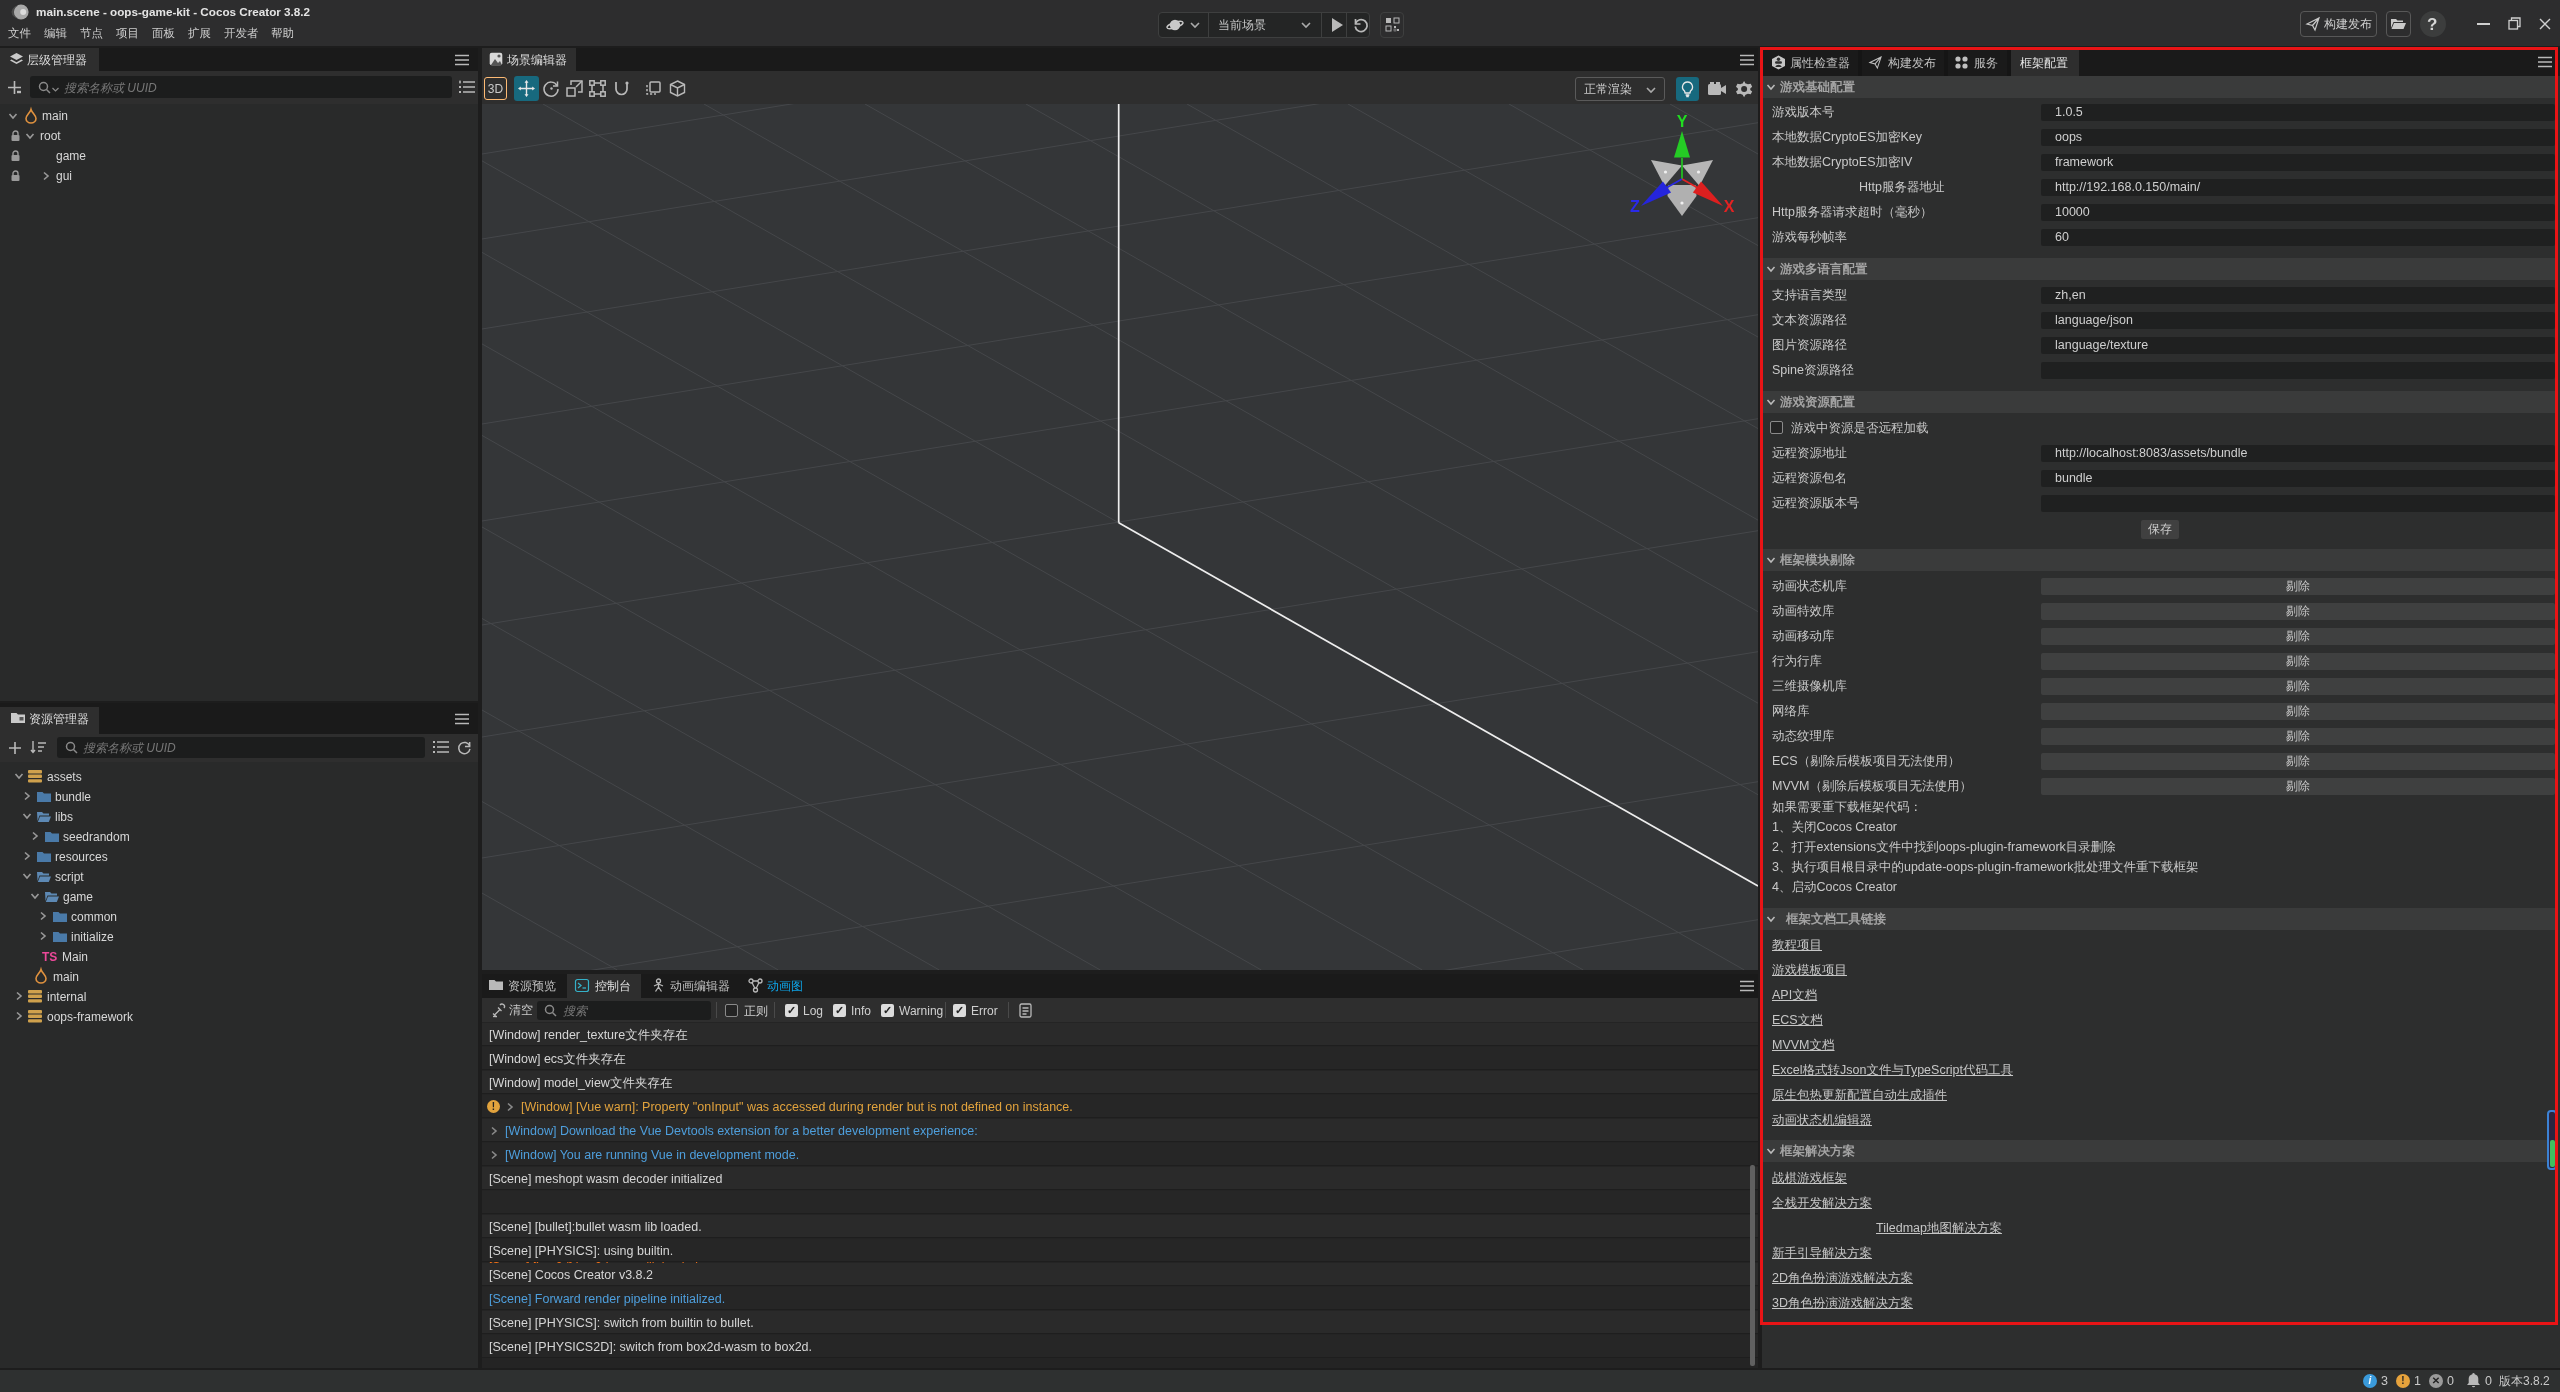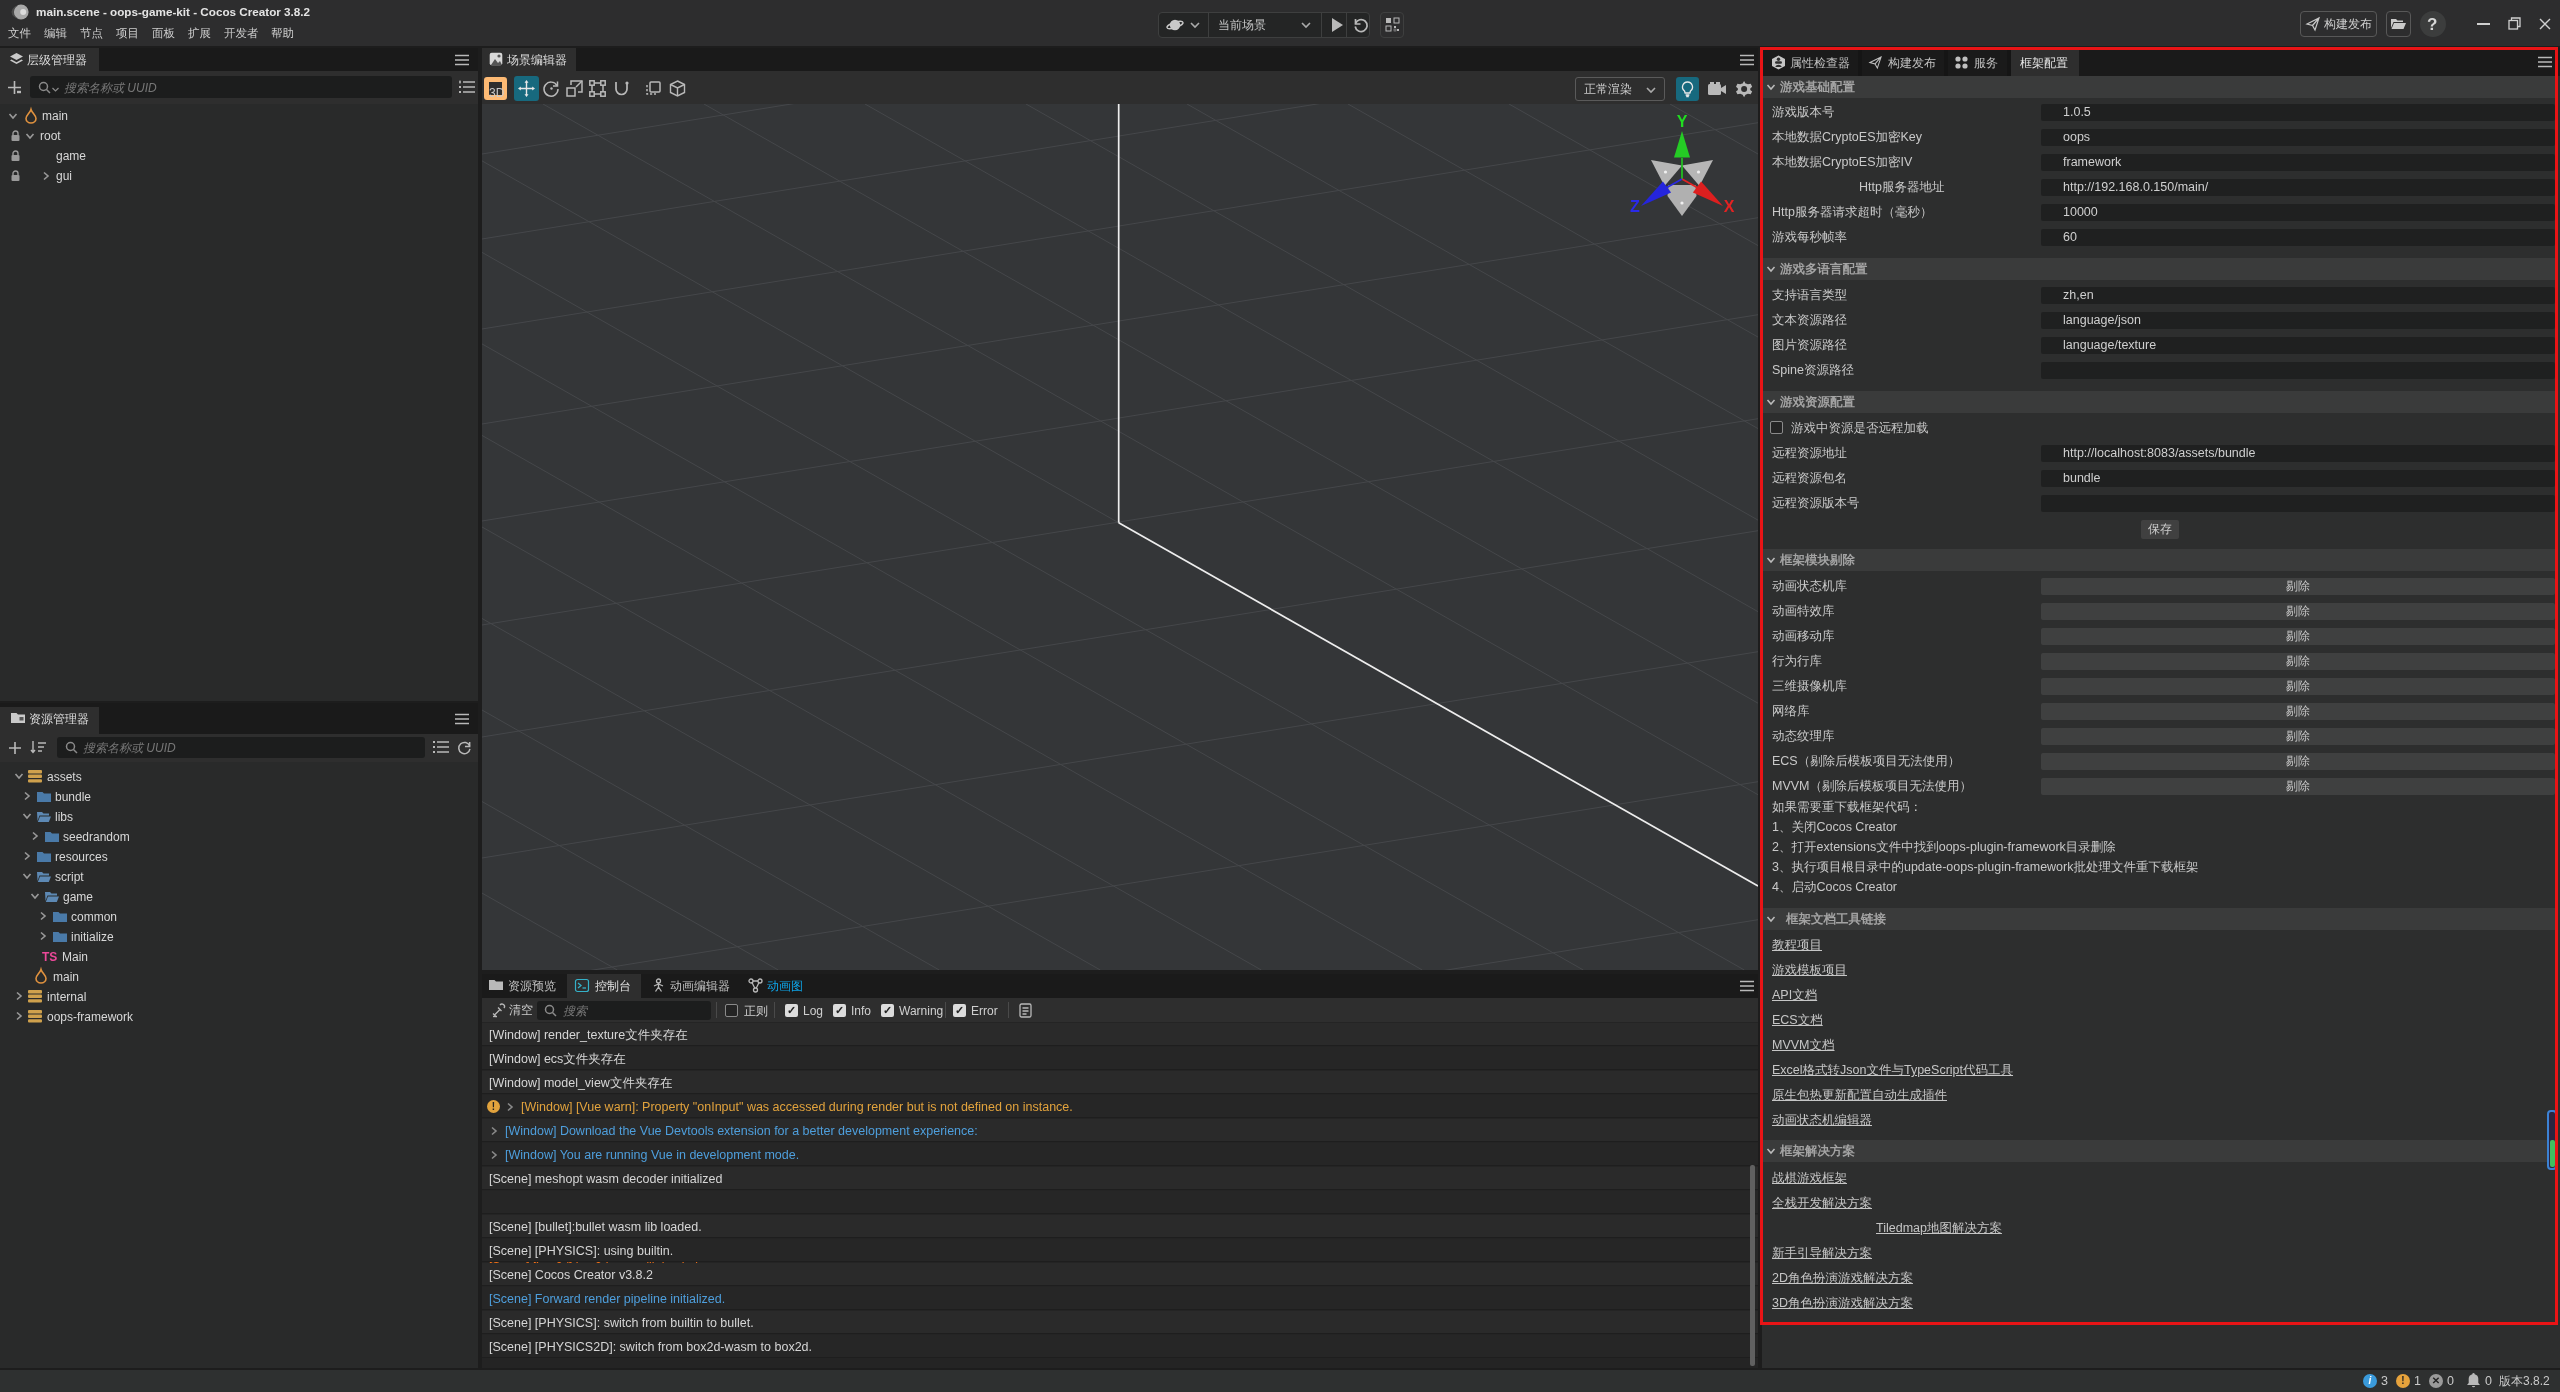--- a/index.html
+++ b/index.html
@@ -1,18 +1,18 @@
 <!DOCTYPE html>
 <html><head><meta charset="utf-8"><style>
 *{margin:0;padding:0;box-sizing:border-box;}
 html,body{width:2560px;height:1392px;overflow:hidden;background:#1d1d1d;font-family:"Liberation Sans",sans-serif;}
 .a{position:absolute;}
 .txt{position:absolute;font-size:12px;color:#cccccc;white-space:nowrap;line-height:1;}
 .lbl{position:absolute;font-size:12.5px;color:#c9c9c9;white-space:nowrap;line-height:1;}
-.inp{position:absolute;left:2041px;width:514px;height:17px;background:#1f2020;border-radius:2px;color:#cfcfcf;font-size:12.5px;line-height:17px;padding-left:22px;}
+.inp{position:absolute;left:2041px;width:514px;height:17px;background:#1f2020;border-radius:2px;color:#cfcfcf;font-size:12.5px;line-height:17px;padding-left:14px;}
 .bar9{position:absolute;left:2041px;width:514px;height:17px;background:#3f4040;border-radius:2px;color:#c6c6c6;font-size:12px;line-height:17px;text-align:center;}
 .band{position:absolute;left:1762px;width:794px;height:22px;background:#3a3b3b;color:#a3a3a3;font-size:12.5px;font-weight:bold;line-height:22px;}
 .lnk{position:absolute;font-size:12.5px;color:#c6c6c6;text-decoration:underline;white-space:nowrap;line-height:1;}
 .cb{position:absolute;width:13px;height:13px;border:1px solid #8a8a8a;border-radius:2px;background:#242424;}
 .cbc{position:absolute;width:13px;height:13px;border-radius:2px;background:#dcdcdc;color:#222;font-size:11px;font-weight:bold;text-align:center;line-height:13px;}
 svg{position:absolute;overflow:visible;}
 </style></head><body>
 <div class="a" style="left:0;top:0;width:2560px;height:46px;background:#2d2d2e"></div>
 <svg style="left:13px;top:4px" width="16" height="16" viewBox="0 0 16 16">
     <circle cx="8" cy="8" r="7.6" fill="#a9a9a9"></circle>
@@ -275,21 +275,21 @@
 <svg style="left:489px;top:52px" width="14" height="14" viewBox="0 0 14 14">
     <rect x="0.7" y="0.7" width="12.6" height="12.6" rx="2" fill="#d8d8d8"></rect>
     <path d="M2 13 L6 7 L9 11 L11 9 L13 13 Z" fill="#555"></path>
     <circle cx="10" cy="4" r="1.6" fill="#555"></circle>
   </svg>
 <div class="txt" style="left:507px;top:54px;color:#ddd">场景编辑器</div>
 <svg style="left:1740px;top:54px" width="14" height="12" viewBox="0 0 14 12" stroke="#b9b9b9" stroke-width="1.6">
     <path d="M0 1.5 h14 M0 6 h14 M0 10.5 h14"></path>
   </svg>
 <div class="a" style="left:482px;top:71px;width:1276px;height:33px;background:#2e2e2e"></div>
-<div class="a" style="left:484px;top:77px;width:23px;height:23px;border:5px solid #fdba74;border-radius:3px;color:#c9c9c9;font-size:12px;text-align:center;line-height:22px">3D</div>
+<div class="a" style="left:484px;top:77px;width:23px;height:23px;border:1px solid #fdba74;border-radius:3px;color:#c9c9c9;font-size:12px;text-align:center;line-height:22px">3D</div>
 <div class="a" style="left:514px;top:76px;width:25px;height:25px;background:#17697e;border-radius:3px"></div>
 <svg style="left:518px;top:80px" width="17" height="17" viewBox="0 0 17 17" stroke="#e8e8e8" stroke-width="1.4" fill="#e8e8e8">
     <path d="M8.5 2 V15 M2 8.5 H15"></path>
     <path d="M8.5 0 L10.5 2.8 H6.5 Z M8.5 17 L10.5 14.2 H6.5 Z M0 8.5 L2.8 6.5 V10.5 Z M17 8.5 L14.2 6.5 V10.5 Z" stroke="none"></path>
   </svg>
 <svg style="left:543px;top:80px" width="17" height="17" viewBox="0 0 17 17" fill="none" stroke="#b9b9b9" stroke-width="1.5">
     <path d="M14 5.5 A7 7 0 1 0 15 9"></path>
     <path d="M14.5 1.5 L14.5 6 L10 6"></path>
     <circle cx="8.5" cy="8.5" r="1.2" fill="#b9b9b9" stroke="none"></circle>
   </svg>

